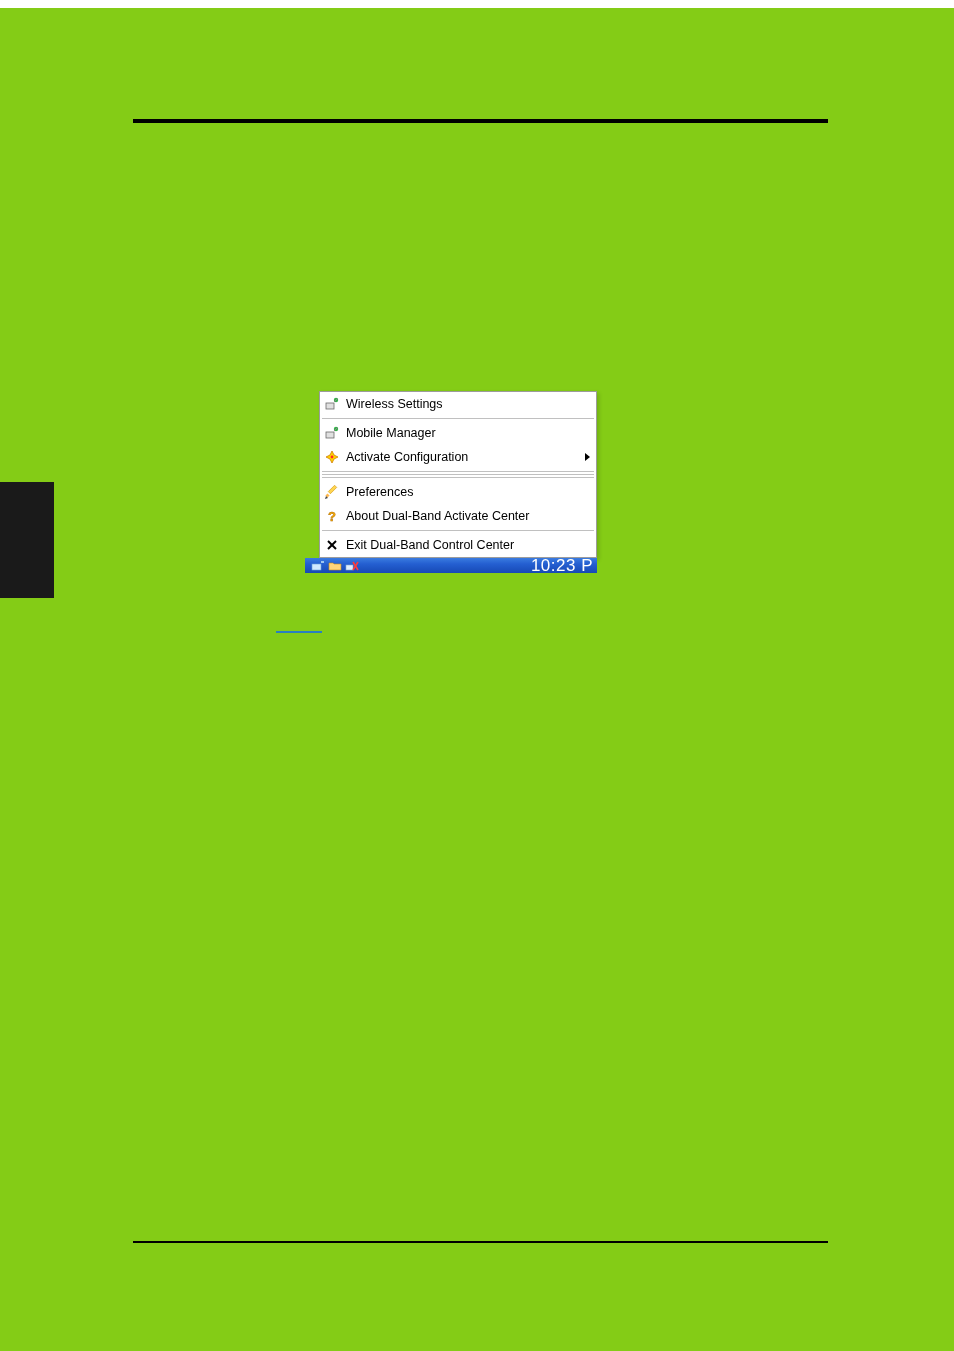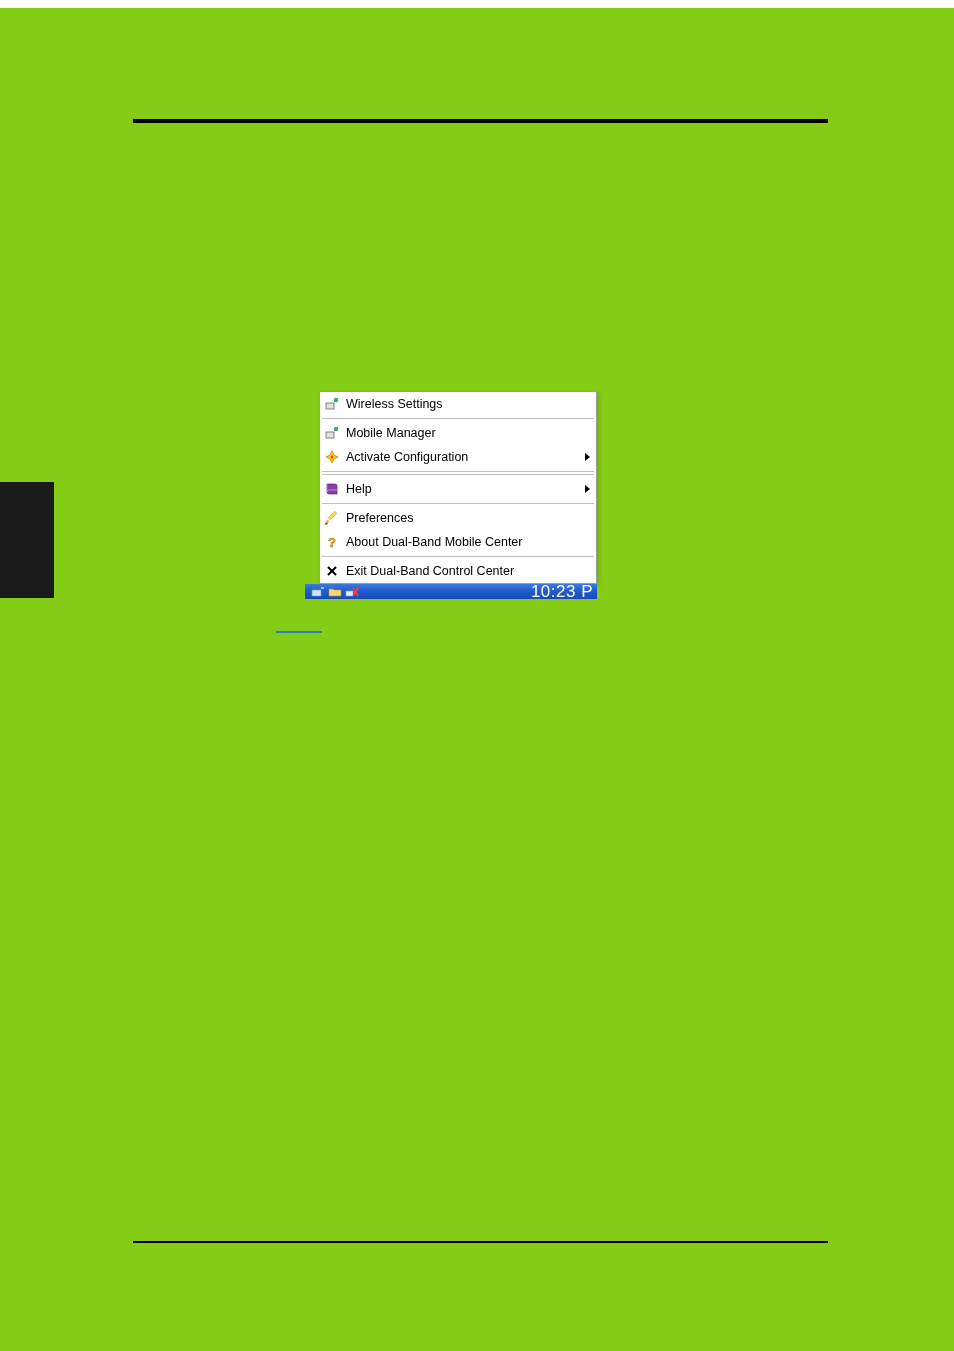--- a/index.html
+++ b/index.html
@@ -183,50 +183,40 @@
             <circle cx="8" cy="8" r="1.4" fill="#ff2a2a"></circle>
           </svg>
         </span>
         <span class="label">Activate Configuration</span>
         <span class="arrow"></span>
       </div>
       <div class="menu-sep"></div>
 
       <div class="menu-sep"></div>
 
-      <div class="menu-item">
-        <span class="icon">
-          <svg class="sq" viewBox="0 0 16 16">
-            <path d="M3 3 L11 3 Q13 3 13 5 L13 13 L5 13 Q3 13 3 11 Z" fill="#8a3db3" stroke="#4a1a66" stroke-width="0.6"></path>
-            <path d="M3 3 L3 11 Q3 9 5 9 L13 9" fill="none" stroke="#c79ee0" stroke-width="0.8"></path>
-          </svg>
-        </span>
-        <span class="label">Help</span>
-        <span class="arrow"></span>
-      </div>
       <div class="menu-sep"></div>
 
       <div class="menu-item">
         <span class="icon">
           <svg class="sq" viewBox="0 0 16 16">
             <rect x="2" y="10" width="3" height="3" transform="rotate(-45 3.5 11.5)" fill="#ffb74d"></rect>
             <rect x="4" y="4" width="9" height="3" transform="rotate(-45 8.5 5.5)" fill="#ffd54f" stroke="#c98900" stroke-width="0.5"></rect>
             <polygon points="1,15 2,12 4,14" fill="#444"></polygon>
           </svg>
         </span>
         <span class="label">Preferences</span>
       </div>
 
       <div class="menu-item">
         <span class="icon">
           <svg class="sq" viewBox="0 0 16 16">
             <text x="8" y="12.5" text-anchor="middle" font-size="13" font-weight="bold" fill="#ffb000" stroke="#a06000" stroke-width="0.4">?</text>
           </svg>
         </span>
-        <span class="label">About Dual-Band Mobile Center</span>
+        <span class="label">About Dual-Band Activate Center</span>
       </div>
       <div class="menu-sep"></div>
 
       <div class="menu-item">
         <span class="icon">
           <svg class="sq" viewBox="0 0 16 16">
             <line x1="4" y1="4" x2="12" y2="12" stroke="#000" stroke-width="2"></line>
             <line x1="12" y1="4" x2="4" y2="12" stroke="#000" stroke-width="2"></line>
           </svg>
         </span>

